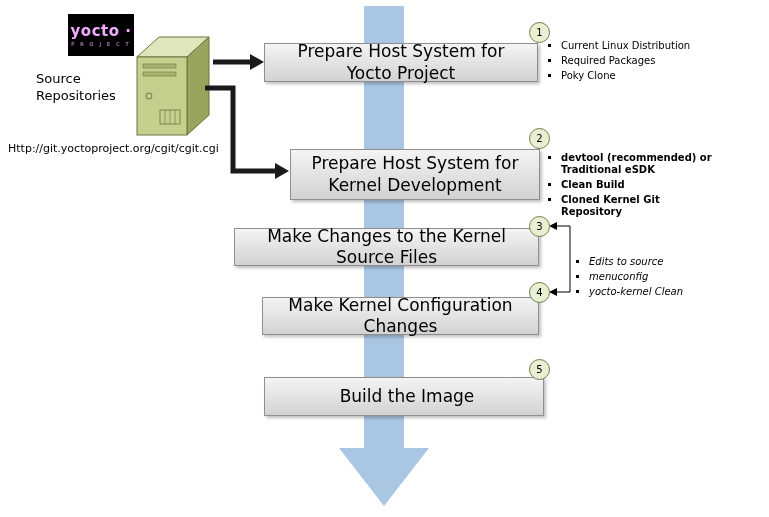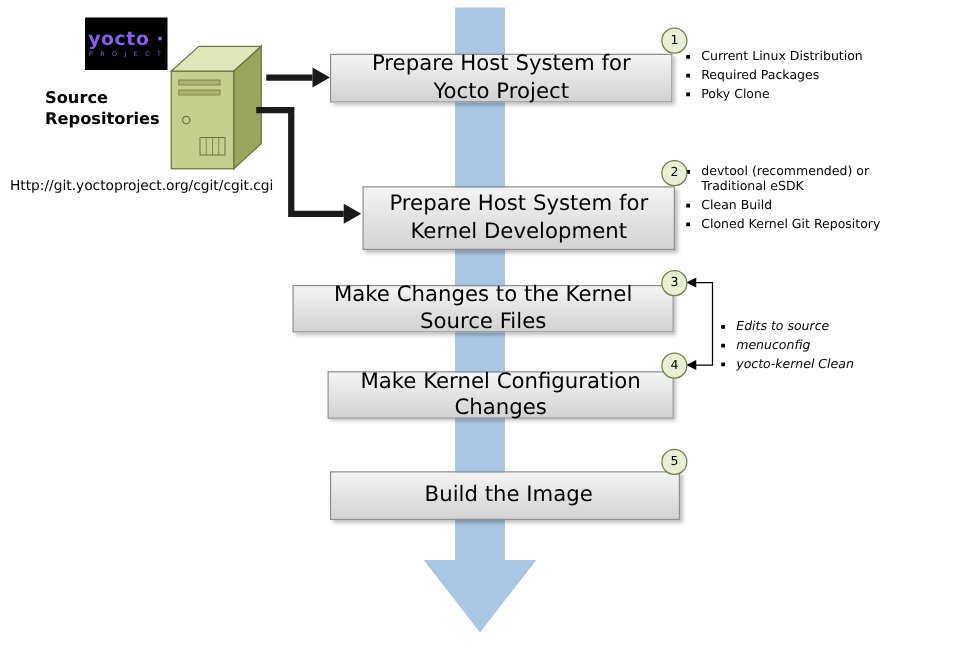--- a/index.html
+++ b/index.html
@@ -2,25 +2,25 @@
 <html lang="en" style="--flow-arrow: #a9c6e3; --box-top: #f4f4f4; --box-bottom: #d2d2d2; --box-border: #8f8f8f; --circle-bg: #e9efd3; --circle-border: #727d48; --logo-bg: #000000; --server-front: #c6d08e; --server-top: #e0e6bc; --server-side: #99a45c; --server-outline: #6b7340; --connector: #1a1a1a;"><head>
 <meta charset="utf-8">
 <title>Diagram</title>
 <style>
   html,body{margin:0;padding:0;background:#fff;}
   body{font-family:"DejaVu Sans","Liberation Sans",sans-serif;color:#000;}
   .canvas{position:relative;width:769px;height:517px;background:#fff;overflow:hidden;}
   .overlay{position:absolute;left:0;top:0;width:769px;height:517px;z-index:1;}
 
   .yocto-logo{position:absolute;left:68px;top:14px;width:66px;height:42px;background:var(--logo-bg,#000);
-    color:#8b5cf6;z-index:3;display:flex;flex-direction:column;align-items:center;justify-content:center;}
+    color:#f0abfc;z-index:3;display:flex;flex-direction:column;align-items:center;justify-content:center;}
   .yocto-brand{font-size:15px;font-weight:bold;letter-spacing:.5px;line-height:1;}
   .yocto-sub{font-size:5px;letter-spacing:2.2px;margin-top:2px;}
 
-  .source-label{position:absolute;left:36px;top:70px;z-index:2;font-weight:bold;font-size:13px;line-height:17px;}
+  .source-label{position:absolute;left:36px;top:70px;z-index:2;font-weight:normal;font-size:13px;line-height:17px;}
   .repo-url{position:absolute;left:8px;top:142px;z-index:2;font-size:11px;}
 
   .step-box{position:absolute;z-index:2;display:flex;align-items:center;justify-content:center;text-align:center;
     font-size:17px;line-height:1.25;padding:2px 8px;
     background:linear-gradient(to bottom,var(--box-top,#f4f4f4),var(--box-bottom,#d2d2d2));
     border:1px solid var(--box-border,#8f8f8f);box-shadow:2px 2px 3px rgba(0,0,0,.25);}
   .box-1{left:264px;top:43px;width:256px;height:33px;}
   .box-2{left:290px;top:149px;width:232px;height:45px;}
   .box-3{left:234px;top:228px;width:287px;height:32px;justify-content:center;}
   .box-4{left:262px;top:297px;width:259px;height:32px;}
@@ -32,21 +32,21 @@
   .num-1{left:529px;top:22px;}
   .num-2{left:529px;top:128px;}
   .num-3{left:529px;top:216px;}
   .num-4{left:529px;top:282px;}
   .num-5{left:529px;top:359px;}
 
   .bullets{position:absolute;z-index:2;font-size:10px;}
   .bullets ul{list-style:square;margin:0;padding-left:13px;}
   .bullets li{margin:0 0 3px 0;line-height:1.2;}
   .bullets-1{left:548px;top:40px;width:212px;}
-  .bullets-2{left:548px;top:132px;width:176px;}
+  .bullets-2{left:548px;top:152px;width:176px;font-weight:bold;}
   .bullets-34{left:576px;top:256px;width:160px;font-style:italic;}
   .bullets-5{left:548px;top:376px;width:212px;}
   .it{font-style:italic;}
 </style>
 </head>
 <body>
 
 <div class="canvas">
 
   <svg class="overlay" viewBox="0 0 769 517" width="769" height="517" xmlns="http://www.w3.org/2000/svg">

